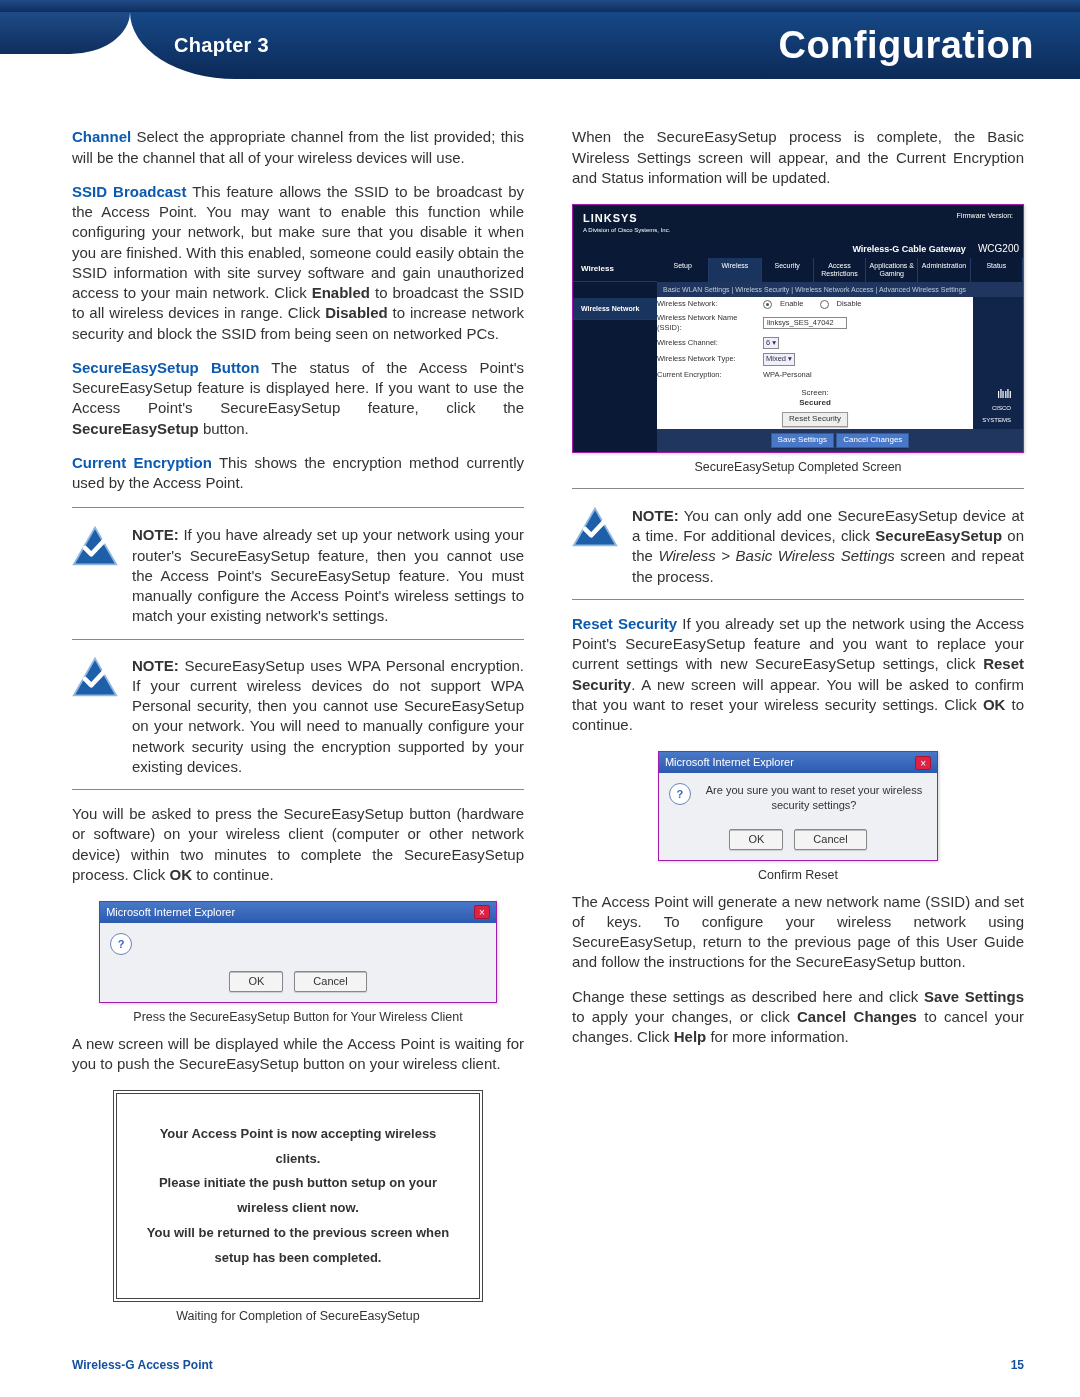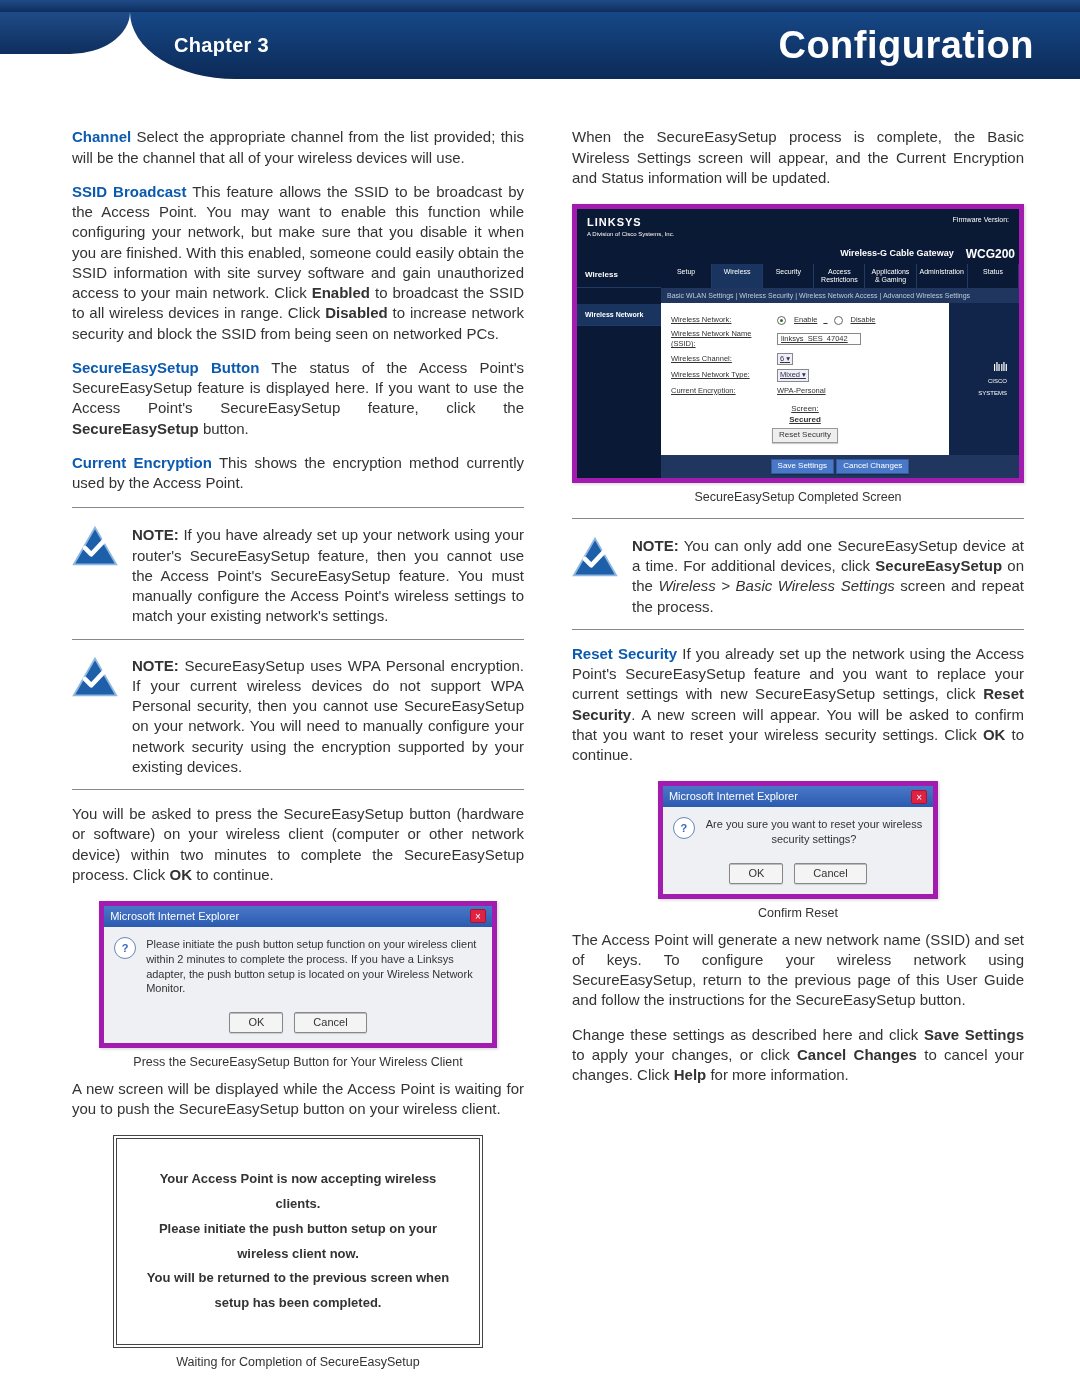--- a/index.html
+++ b/index.html
@@ -12,43 +12,43 @@
   .col { flex: 1; min-width: 0; }
   p { margin-bottom: 14px; text-align: justify; text-justify: inter-word; }
   .term { color: #0b5ab0; font-weight: bold; }
   .note-box { display: flex; gap: 14px; margin: 12px 0 14px; border-top: 1px solid #888; border-bottom: 1px solid #888; padding: 17px 0 12px; }
   .note-box.no-border-top { border-top:none; padding-top:2px; }
   .note-icon { width: 46px; height: 42px; flex-shrink: 0; position: relative; }
   .note-icon svg { width: 100%; height: 100%; }
   .note-text { flex: 1; text-align: justify; }
   .note-label { font-weight: bold; }
   .fig { margin: 16px auto 8px; }
-  .fig-box { border: 5px solid #a21caf; box-shadow: 1px 1px 3px rgba(0,0,0,.18); background:#737373; }
+  .fig-box { border: 1px solid #a21caf; box-shadow: 1px 1px 3px rgba(0,0,0,.18); background:#737373; }
   .fig-cap { text-align: center; font-size: 12.5px; color: #333; margin-top: 6px; }
   .ie-dialog { font-size: 11px; }
   .ie-title { background: linear-gradient(#4a78c8, #2b5bb0); color:#fff; padding:3px 6px; display:flex; justify-content:space-between; align-items:center; }
   .ie-close { background:#d24; color:#fff; width:16px; height:14px; text-align:center; font-size:10px; line-height:14px; border:1px solid #a13; border-radius:2px; }
   .ie-body { background:#eef0f3; padding:10px 10px 12px; display:flex; gap:10px; }
   .ie-q { width:22px; height:22px; flex-shrink:0; border:1px solid #6a84b8; border-radius:50%; color:#3a67c0; text-align:center; line-height:20px; font-weight:bold; background:#fff; }
   .ie-btns { text-align:center; padding:4px 0 10px; background:#eef0f3; }
   .ie-btn { display:inline-block; border:1px solid #888; background:#f4f4f4; padding:2px 18px; margin:0 4px; font-size:11px; border-radius:2px; box-shadow:0 1px 0 #bbb inset, 0 1px 1px rgba(0,0,0,.15); }
   .wait-box { border:4px double #444; background:#fff; padding:28px 26px; text-align:center; font-size:13px; line-height:1.9; }
   .linksys-img { display:flex; flex-direction:column; font-size:8px; }
   .linksys-hdr { background:#0b1a34; color:#fff; padding:6px 10px; display:flex; justify-content:space-between; align-items:flex-start; }
   .linksys-logo { font-weight:bold; letter-spacing:1px; font-size:11px; }
   .linksys-body { background:#112449; display:flex; }
   .linksys-left { width:84px; background:#0a1935; }
   .linksys-side-lbl { color:#fff; font-weight:bold; padding:6px 8px; border-bottom:1px solid #1f3a66; }
   .linksys-right { flex:1; }
   .linksys-tabs { display:flex; background:#0a1935; color:#fff; }
   .linksys-tab { flex:1; padding:4px 3px; text-align:center; border-right:1px solid #213b66; font-size:7px; line-height:1.1; }
   .linksys-title { background:#0a1935; color:#fff; text-align:right; padding:3px 8px; font-weight:bold; font-size:9px; }
-  .linksys-model { background:#0a1935; color:#fff; padding:2px 4px; font-weight:bold; font-size:12px; }
+  .linksys-model { background:#0a1935; color:#fff; padding:2px 4px; font-weight:normal; font-size:10px; }
   .linksys-sub { background:#20365e; color:#bcd; padding:3px 6px; font-size:7px; display:flex; gap:8px; }
-  .linksys-panel { background:#fff; color:#333; padding:10px;text-decoration:underline; }
+  .linksys-panel { background:#fff; color:#333; padding:0; }
   .linksys-row { display:flex; align-items:center; gap:6px; padding:2px 0; font-size:7.5px; }
   .linksys-row .k { width:100px; }
   .mini-input { border:1px solid #888; background:#fdfdfd; padding:0 3px; font-size:7.5px; }
   .mini-sel { border:1px solid #888; background:#eef; padding:0 2px; }
   .linksys-status { text-align:center; padding:6px 0 2px; }
   .linksys-status b { display:block; }
   .reset-btn { display:inline-block; border:1px solid #999; background:#eee; box-shadow:0 1px 1px rgba(0,0,0,.2); padding:1px 6px; font-size:8px; }
   .linksys-foot { background:#20365e; padding:4px 0; text-align:center; }
   .radio { width:9px; height:9px; border:1px solid #666; border-radius:50%; display:inline-block; vertical-align:middle; position:relative; margin-right:2px; background:#fff;}
   .radio.on::after { content:""; position:absolute; inset:2px; background:#2b6d2b; border-radius:50%; }
@@ -104,21 +104,20 @@
     <p><span>You will be asked to press the SecureEasySetup button (hardware or software) on your wireless client (computer or other network device) within two minutes to complete the SecureEasySetup process. Click </span><b>OK</b><span> to continue.</span></p>
 
     <div class="fig" style="width:88%; margin-left:auto; margin-right:auto;">
       <div class="fig-box ie-dialog">
         <div class="ie-title">
           <span>Microsoft Internet Explorer</span>
           <span class="ie-close">×</span>
         </div>
         <div class="ie-body">
           <div class="ie-q">?</div>
-          <div style="flex:1;">Please initiate the push button setup function on your wireless client within 2 minutes to complete the process.  If you have a Linksys adapter, the push button setup is located on your Wireless Network Monitor.</div>
         </div>
         <div class="ie-btns">
           <span class="ie-btn">OK</span>
           <span class="ie-btn">Cancel</span>
         </div>
       </div>
       <div class="fig-cap">Press the SecureEasySetup Button for Your Wireless Client</div>
     </div>
 
     <p>A new screen will be displayed while the Access Point is waiting for you to push the SecureEasySetup button on your wireless client.</p>
@@ -184,21 +183,21 @@
                   </div>
               <div class="linksys-row">
                     <span class="k">Current Encryption:</span>
                     <span>WPA-Personal</span>
                   </div>
               <div class="linksys-status">
                 <span>Screen:</span> <b>Secured</b>
                 <div style="margin-top:3px;"><span class="reset-btn">Reset Security</span></div>
               </div>
             </div>
-            <div style="width:70px; background:#112449; display:flex; flex-direction:column; justify-content:center; padding:4px;">
+            <div style="width:50px; background:#112449; display:flex; flex-direction:column; justify-content:flex-end; padding:4px;">
               <div class="cisco"><span class="cisco-bars">ılıılı</span><br><span style="font-size:6px;">CISCO SYSTEMS</span></div>
             </div>
             </div>
             <div class="linksys-foot">
               <span class="reset-btn" style="background:#4a78c8;color:#fff;border-color:#345a9a;">Save Settings</span>
               <span class="reset-btn" style="background:#4a78c8;color:#fff;border-color:#345a9a;">Cancel Changes</span>
             </div>
           </div>
         </div>
       </div>

